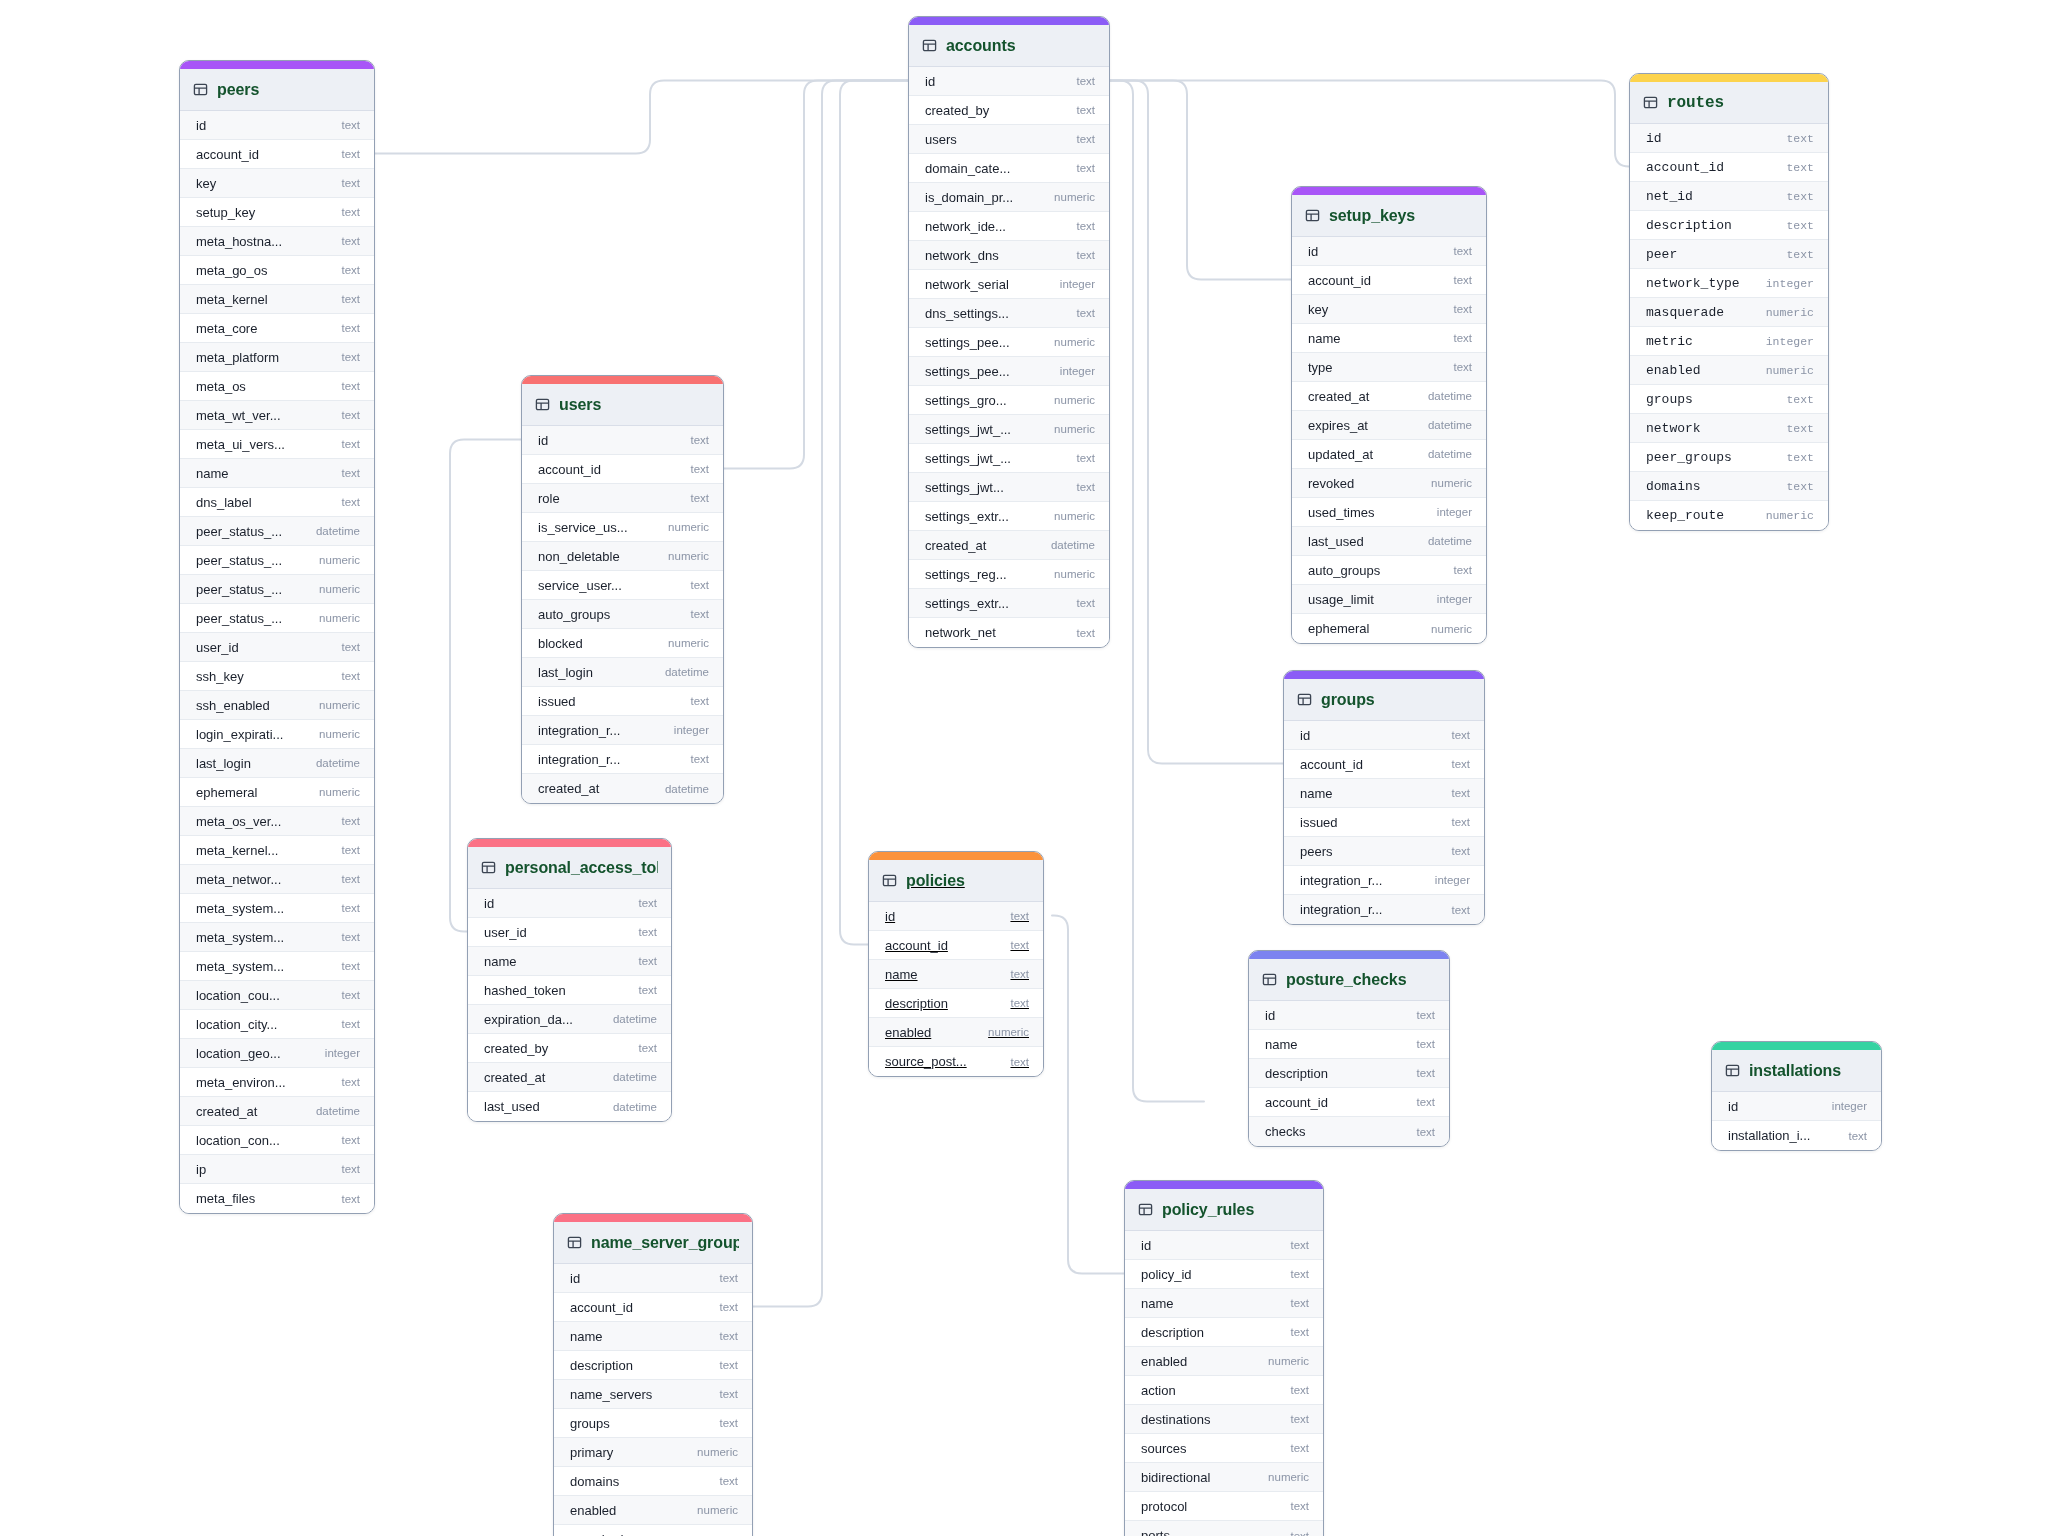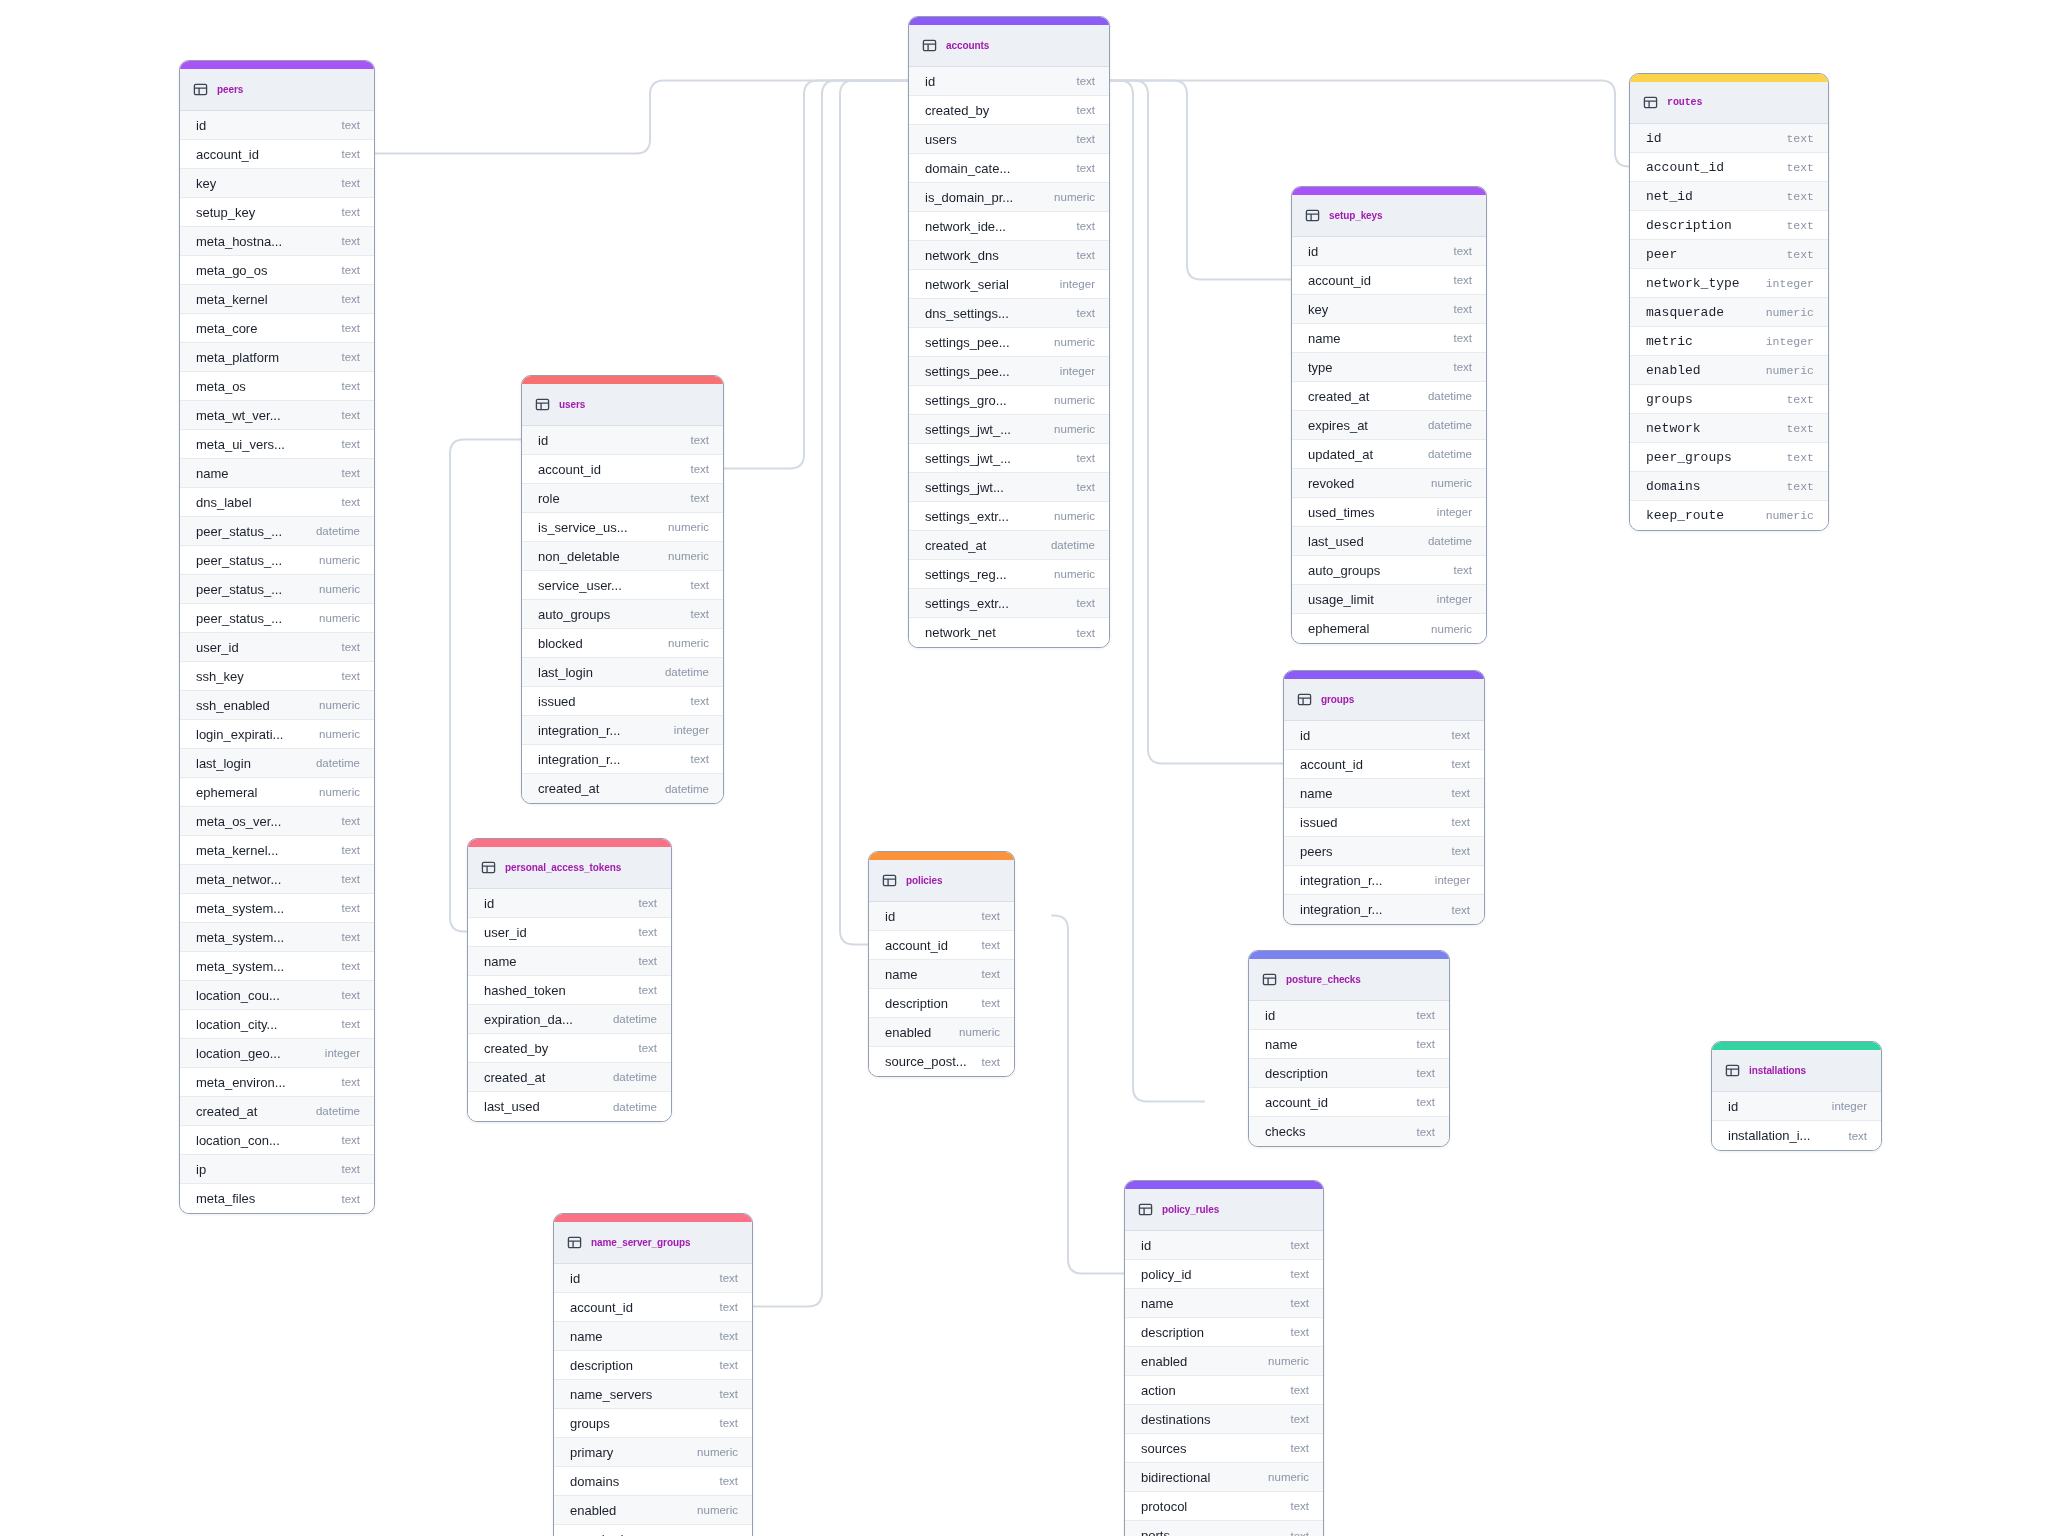--- a/index.html
+++ b/index.html
@@ -6,21 +6,21 @@
   #canvas{position:relative;width:2048px;height:1536px;background:#ffffff;overflow:hidden;
           font-family:"Liberation Sans","DejaVu Sans",sans-serif;}
   #edges-layer{position:absolute;left:0;top:0;width:2048px;height:1536px;}
   #tables-layer{position:absolute;left:0;top:0;width:100%;height:100%;}
   .table-card{position:absolute;background:#ffffff;border:1.5px solid #93a0b4;border-radius:10px;
               box-shadow:0 1px 3px rgba(15,23,42,.08);overflow:hidden;box-sizing:border-box;}
   .strip{height:8px;width:100%;}
   .table-header{height:42px;display:flex;align-items:center;gap:9px;padding:0 13px;
                 background:#edf0f5;border-bottom:1px solid #d9dee8;box-sizing:border-box;}
   .tbl-icon{display:flex;align-items:center;}
-  .tbl-title{font-size:10px;font-weight:700;color:#a21caf;letter-spacing:-.1px;
+  .tbl-title{font-size:16px;font-weight:700;color:#14532d;letter-spacing:-.1px;
              white-space:nowrap;overflow:hidden;}
   .row{height:29px;display:flex;align-items:center;justify-content:space-between;
        padding:0 14px 0 16px;box-sizing:border-box;border-bottom:1px solid #e7ebf0;}
   .row:last-child{border-bottom:none;}
   .row:nth-child(odd){background:#f7f8fa;}
   .row:nth-child(even){background:#ffffff;}
   .fname{font-size:13px;color:#1a202c;white-space:nowrap;}
   .ftype{font-size:11.5px;color:#8b94a6;white-space:nowrap;}
 </style>
 </head>
@@ -580,21 +580,21 @@
         </div>
         <div class="row">
           <span class="fname">integration_r...</span>
           <span class="ftype">integer</span>
         </div>
         <div class="row">
           <span class="fname">integration_r...</span>
           <span class="ftype">text</span>
         </div>
       </div>
-      <div class="table-card" style="left: 868px; top: 851px; width: 147px;">
+      <div class="table-card" style="left: 868px; top: 851px; width: 176px; text-decoration: underline;">
         <div class="strip" style="background: rgb(251, 146, 60);"></div>
         <div class="table-header">
           <span class="tbl-icon">
             <svg width="15" height="15" viewBox="0 0 16 16" fill="none" stroke="#3b4452" stroke-width="1.4">
               <rect x="1.5" y="2.5" width="13" height="11" rx="1.5"></rect>
               <line x1="1.5" y1="6.5" x2="14.5" y2="6.5"></line>
               <line x1="6.5" y1="6.5" x2="6.5" y2="13.5"></line>
             </svg>
           </span>
           <span class="tbl-title">policies</span>

